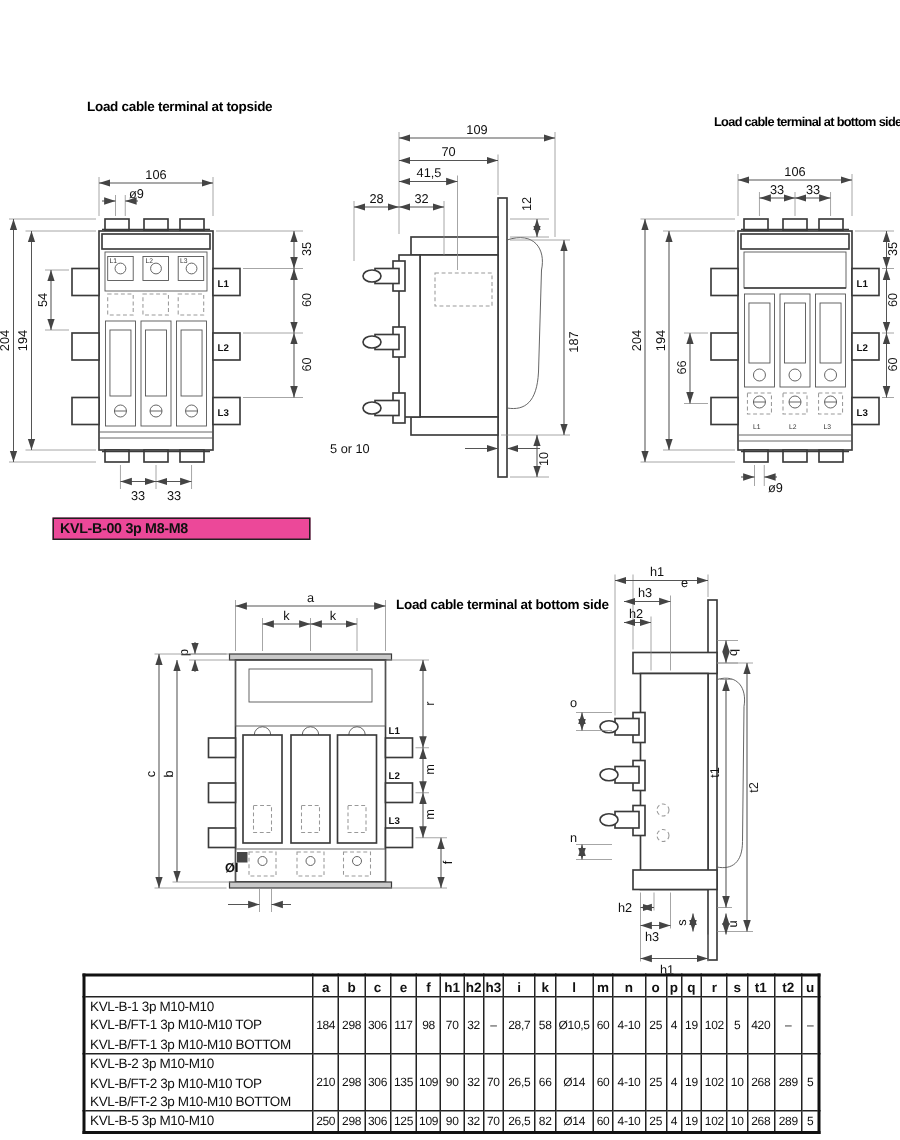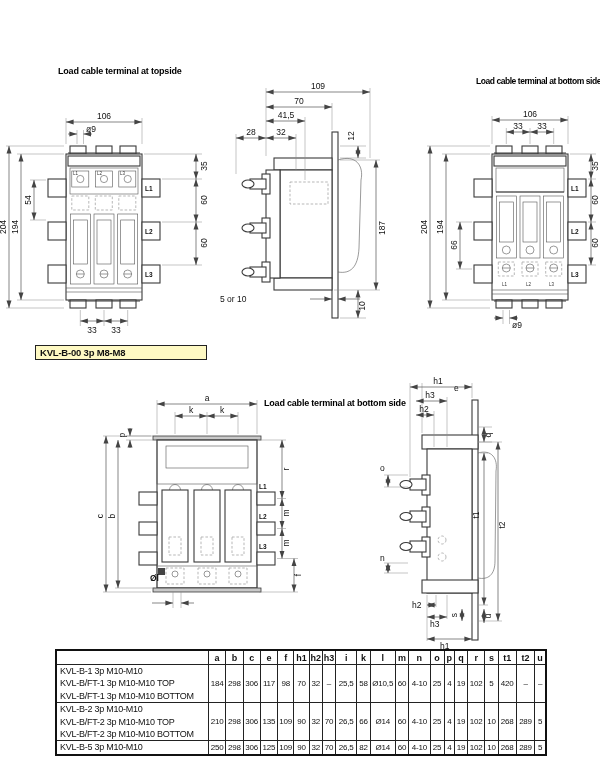--- a/index.html
+++ b/index.html
@@ -1,19 +1,19 @@
 <!DOCTYPE html>
 <html><head>
 <meta charset="utf-8">
 <style>
   html,body{margin:0;padding:0;background:#fff;}
   body{width:600px;height:760px;position:relative;font-family:"Liberation Sans",sans-serif;color:#111;overflow:hidden;}
   .abs{position:absolute;}
   .title{font-weight:bold;font-size:9px;letter-spacing:-0.2px;white-space:nowrap;color:#000;}
-  .modelbox{border:1.3px solid #222;background:#fef9c3;font-weight:bold;font-size:9.5px;letter-spacing:-0.2px;
+  .modelbox{border:1.3px solid #222;background:#ec4899;font-weight:bold;font-size:9.5px;letter-spacing:-0.2px;
             padding:1px 4px 1px 4px;width:162px;margin-top:-1.3px;white-space:nowrap;}
   
   svg{overflow:visible;}
   .ol{fill:none;stroke:#3a3a3a;stroke-width:1.1;}
   .olw{fill:#fff;stroke:#3a3a3a;stroke-width:1.1;}
   .olt{fill:none;stroke:#555;stroke-width:0.6;}
   .gray{fill:#c9c9c9;stroke:#3a3a3a;stroke-width:0.8;}
   .dash{fill:none;stroke:#999;stroke-width:0.7;stroke-dasharray:2.6 1.8;}
   .dim{stroke:#555;stroke-width:0.7;fill:none;}
   .ext{stroke:#888;stroke-width:0.5;fill:none;}
@@ -542,21 +542,21 @@
         <div>KVL-B/FT-1 3p M10-M10 BOTTOM</div>
       </td>
       <td class="val">184</td>
       <td class="val">298</td>
       <td class="val">306</td>
       <td class="val">117</td>
       <td class="val">98</td>
       <td class="val">70</td>
       <td class="val">32</td>
       <td class="val">–</td>
-      <td class="val">25,5</td>
+      <td class="val">28,7</td>
       <td class="val">58</td>
       <td class="val">Ø10,5</td>
       <td class="val">60</td>
       <td class="val">4-10</td>
       <td class="val">25</td>
       <td class="val">4</td>
       <td class="val">19</td>
       <td class="val">102</td>
       <td class="val">5</td>
       <td class="val">420</td>

